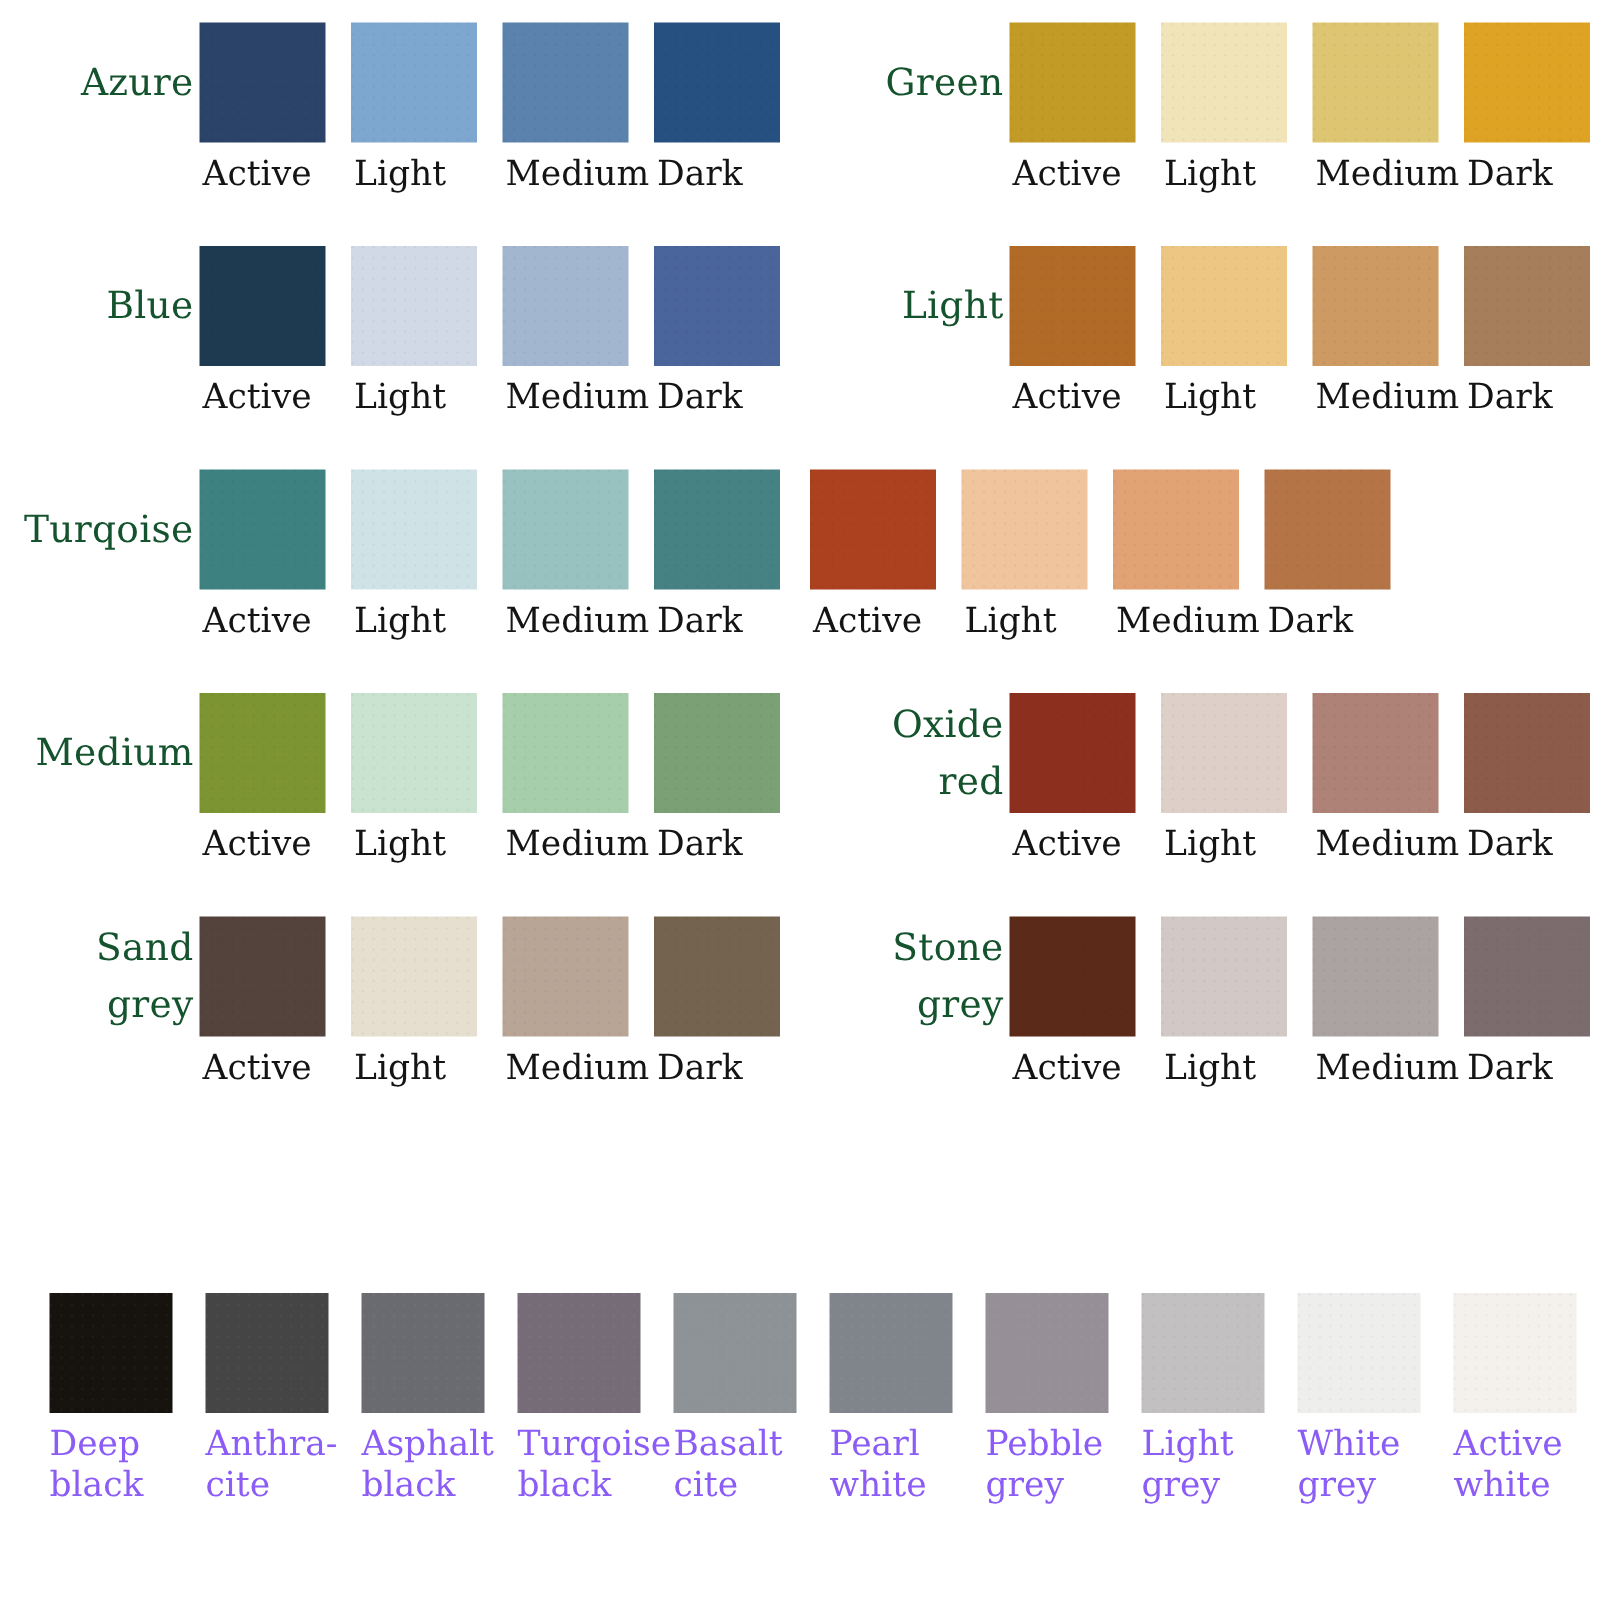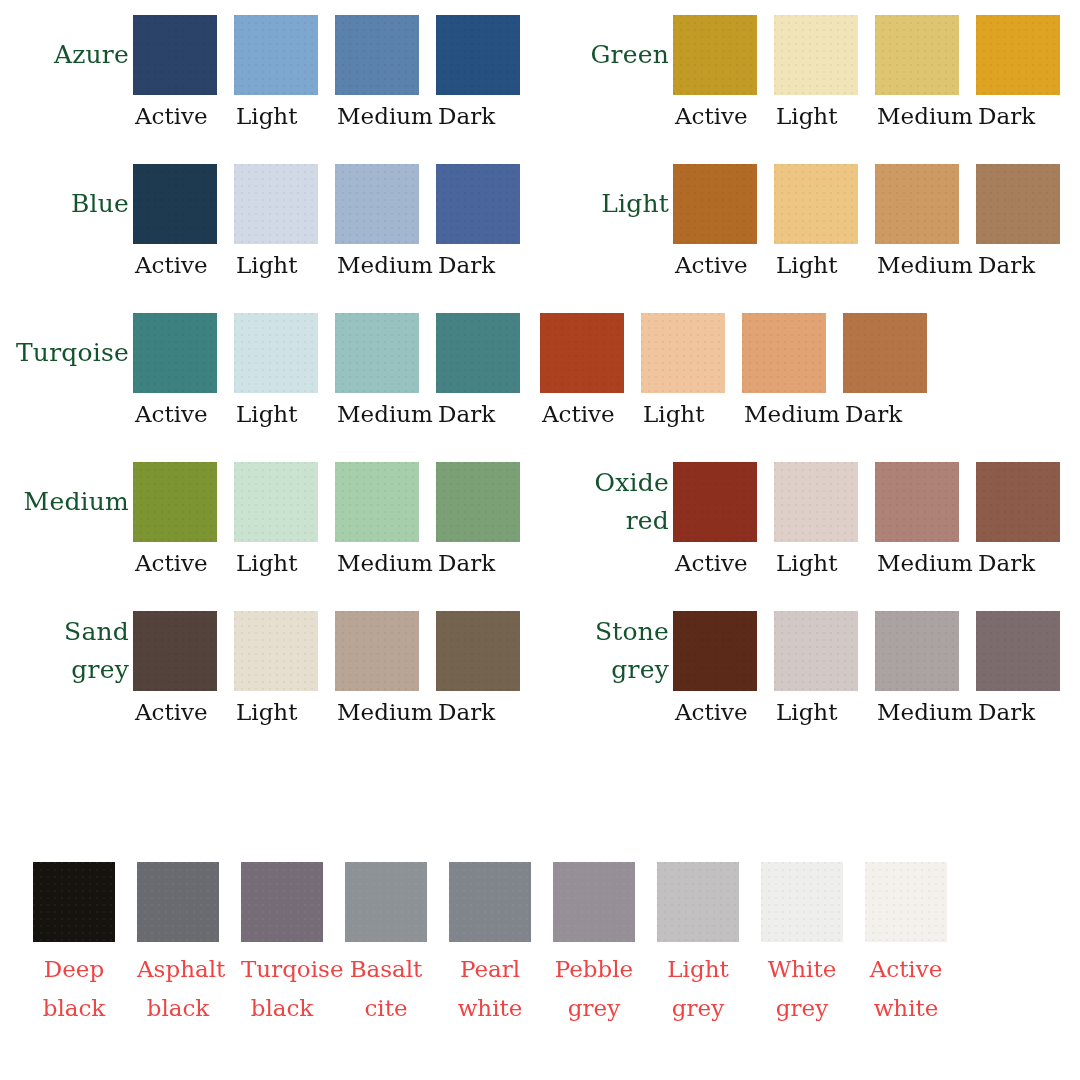--- a/index.html
+++ b/index.html
@@ -130,25 +130,25 @@
     background-size: 7px 7px;
     pointer-events: none;
   }
   .neutral-chip.on-light::after {
     background-image:
       radial-gradient(circle at 1px 1px, rgba(0,0,0,0.55) 0.7px, transparent 0.9px);
     opacity: 0.07;
   }
   .neutral-label {
     font-size: 23px;
-    line-height: 39px;
+    line-height: 27px;
     margin-top: 8px;
-    text-align: center;
+    text-align: left;
     width: 82px;
-    color: #ef4444;
+    color: #8b5cf6;
     white-space: pre-line;
   }
 </style>
 </head>
 <body>
 
 <div id="palette-page">
 
   <div class="families">
     <div class="family-column" id="col-left">
@@ -369,20 +369,25 @@
       </div>
   </div>
 
   <div class="neutrals" id="neutral-strip">
       <div class="neutral-cell">
         <div class="neutral-chip" style="background: rgb(22, 18, 14);"></div>
         <div class="neutral-label">Deep
 black</div>
       </div>
       <div class="neutral-cell">
+        <div class="neutral-chip" style="background: rgb(70, 69, 69);"></div>
+        <div class="neutral-label">Anthra-
+cite</div>
+      </div>
+      <div class="neutral-cell">
         <div class="neutral-chip" style="background: rgb(106, 106, 113);"></div>
         <div class="neutral-label">Asphalt
 black</div>
       </div>
       <div class="neutral-cell">
         <div class="neutral-chip" style="background: rgb(118, 108, 119);"></div>
         <div class="neutral-label">Turqoise
 black</div>
       </div>
       <div class="neutral-cell">

